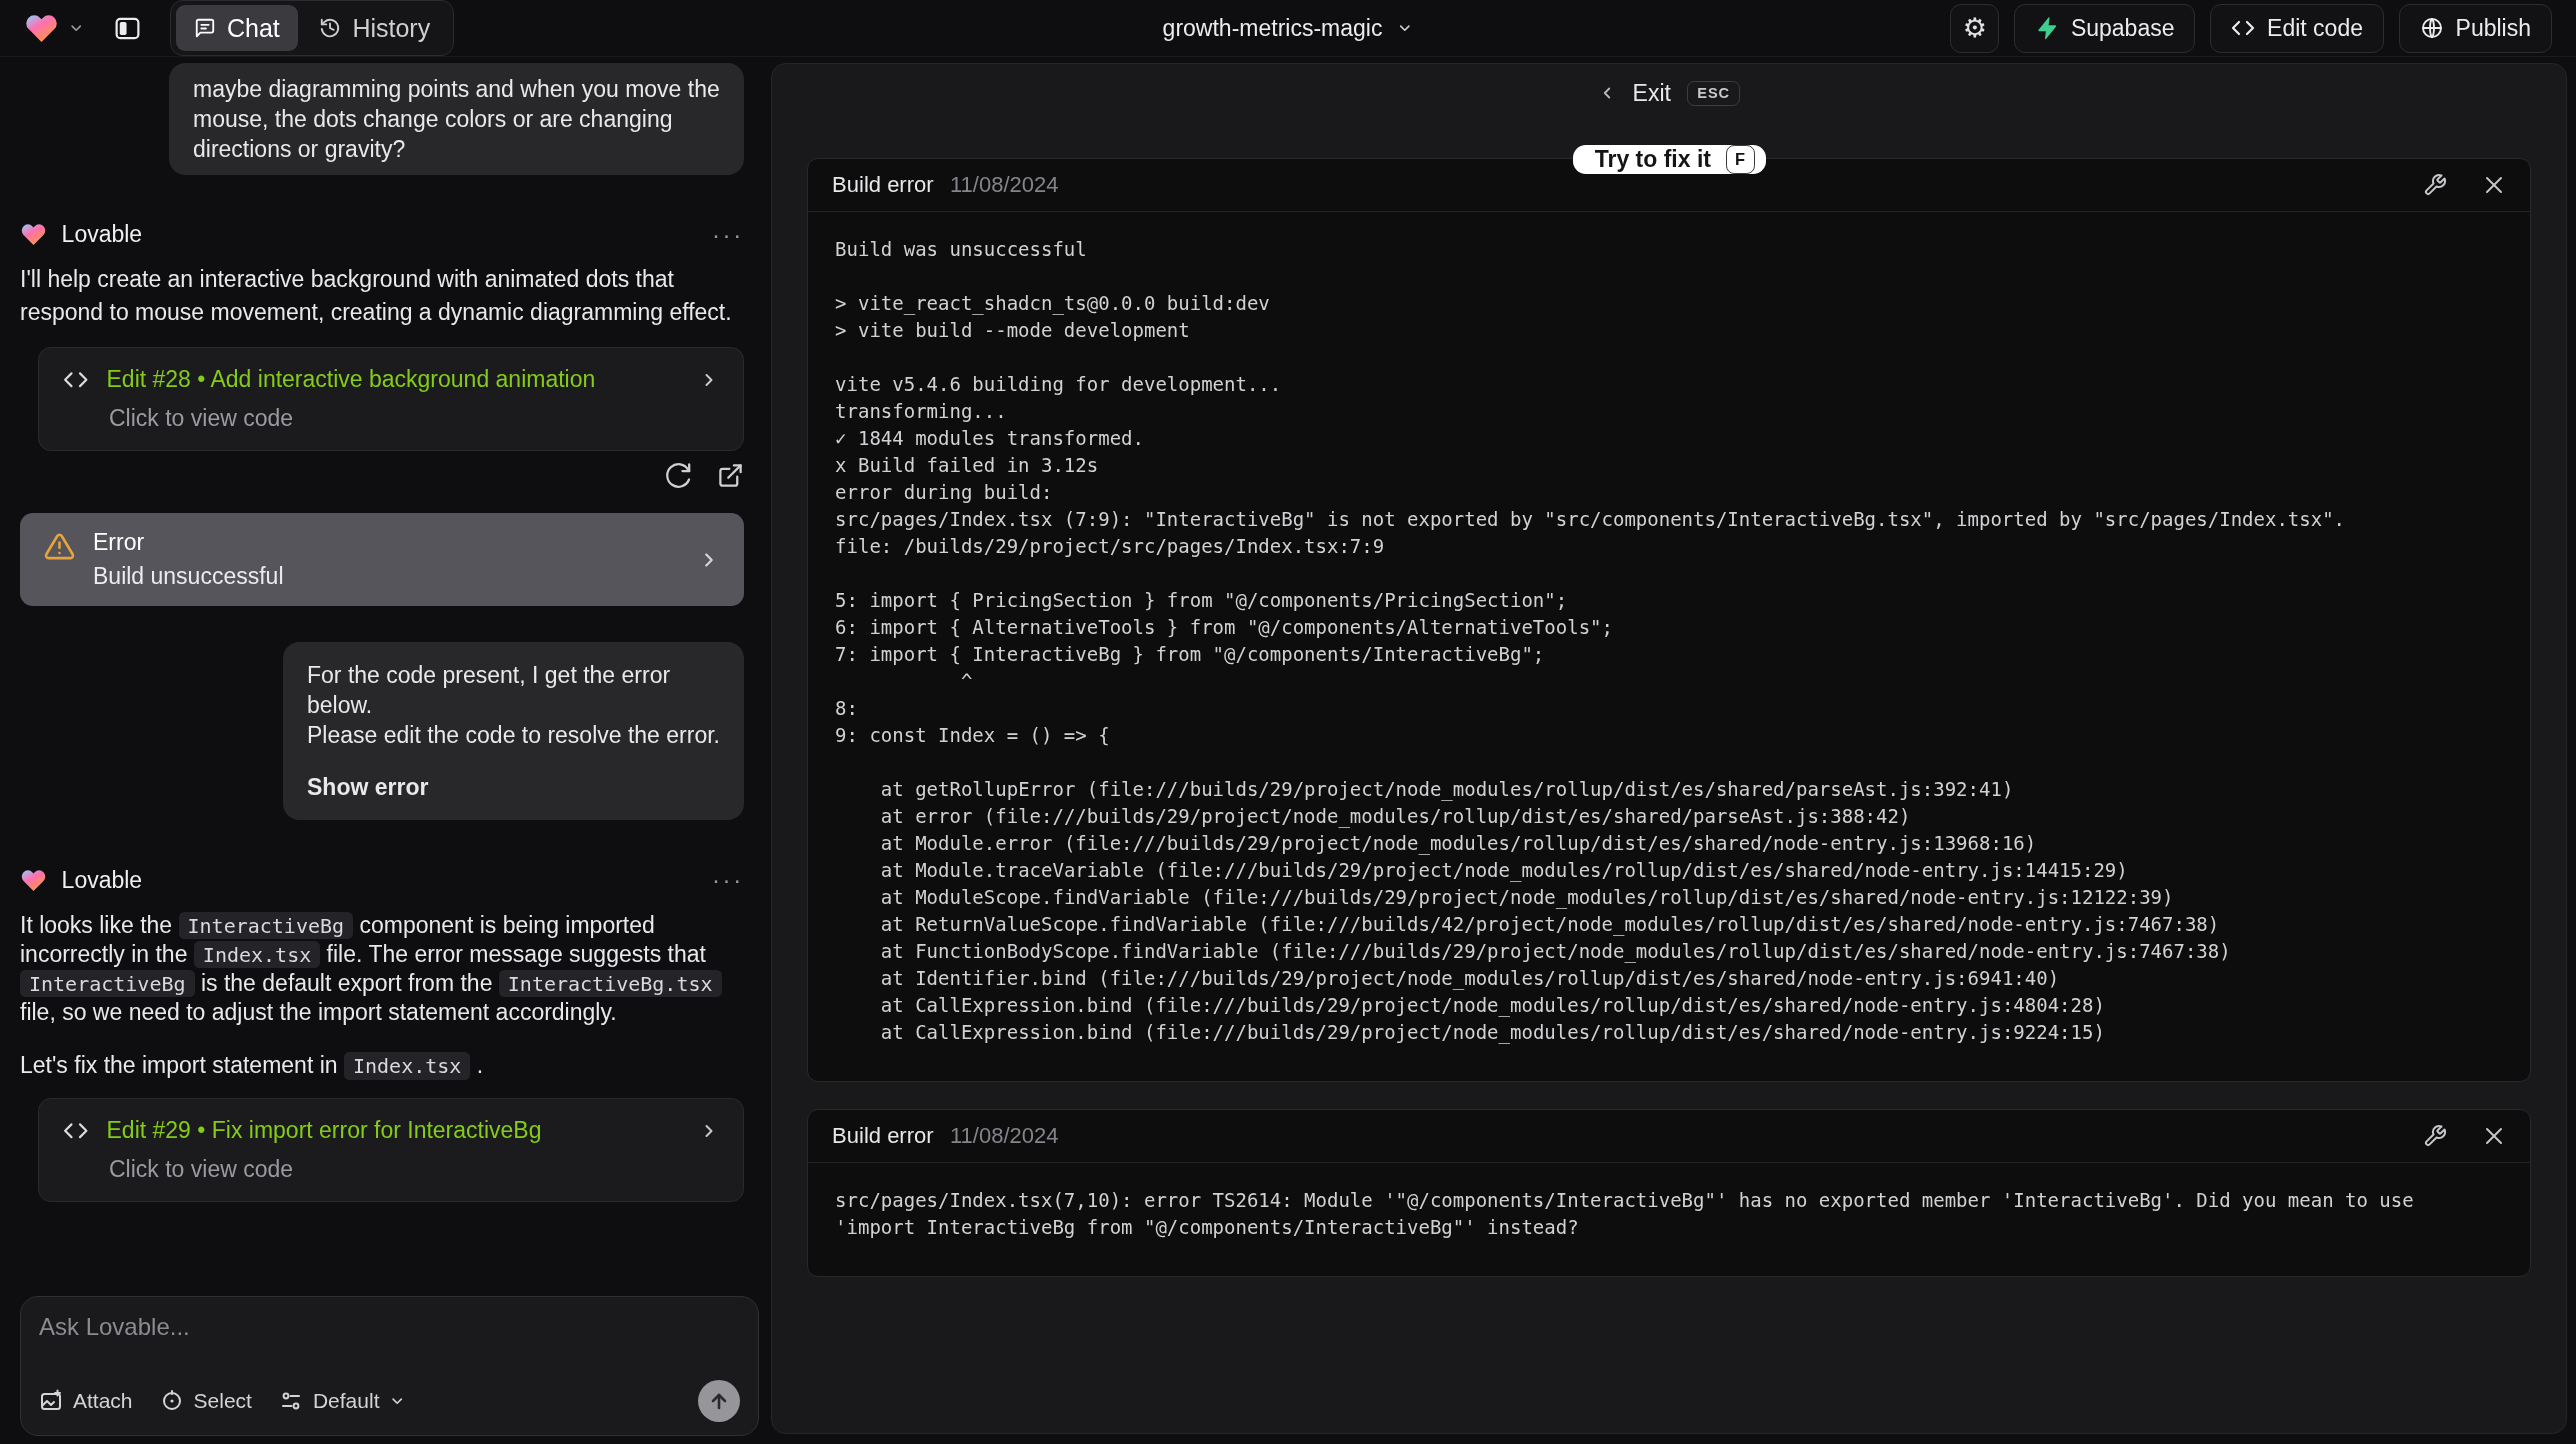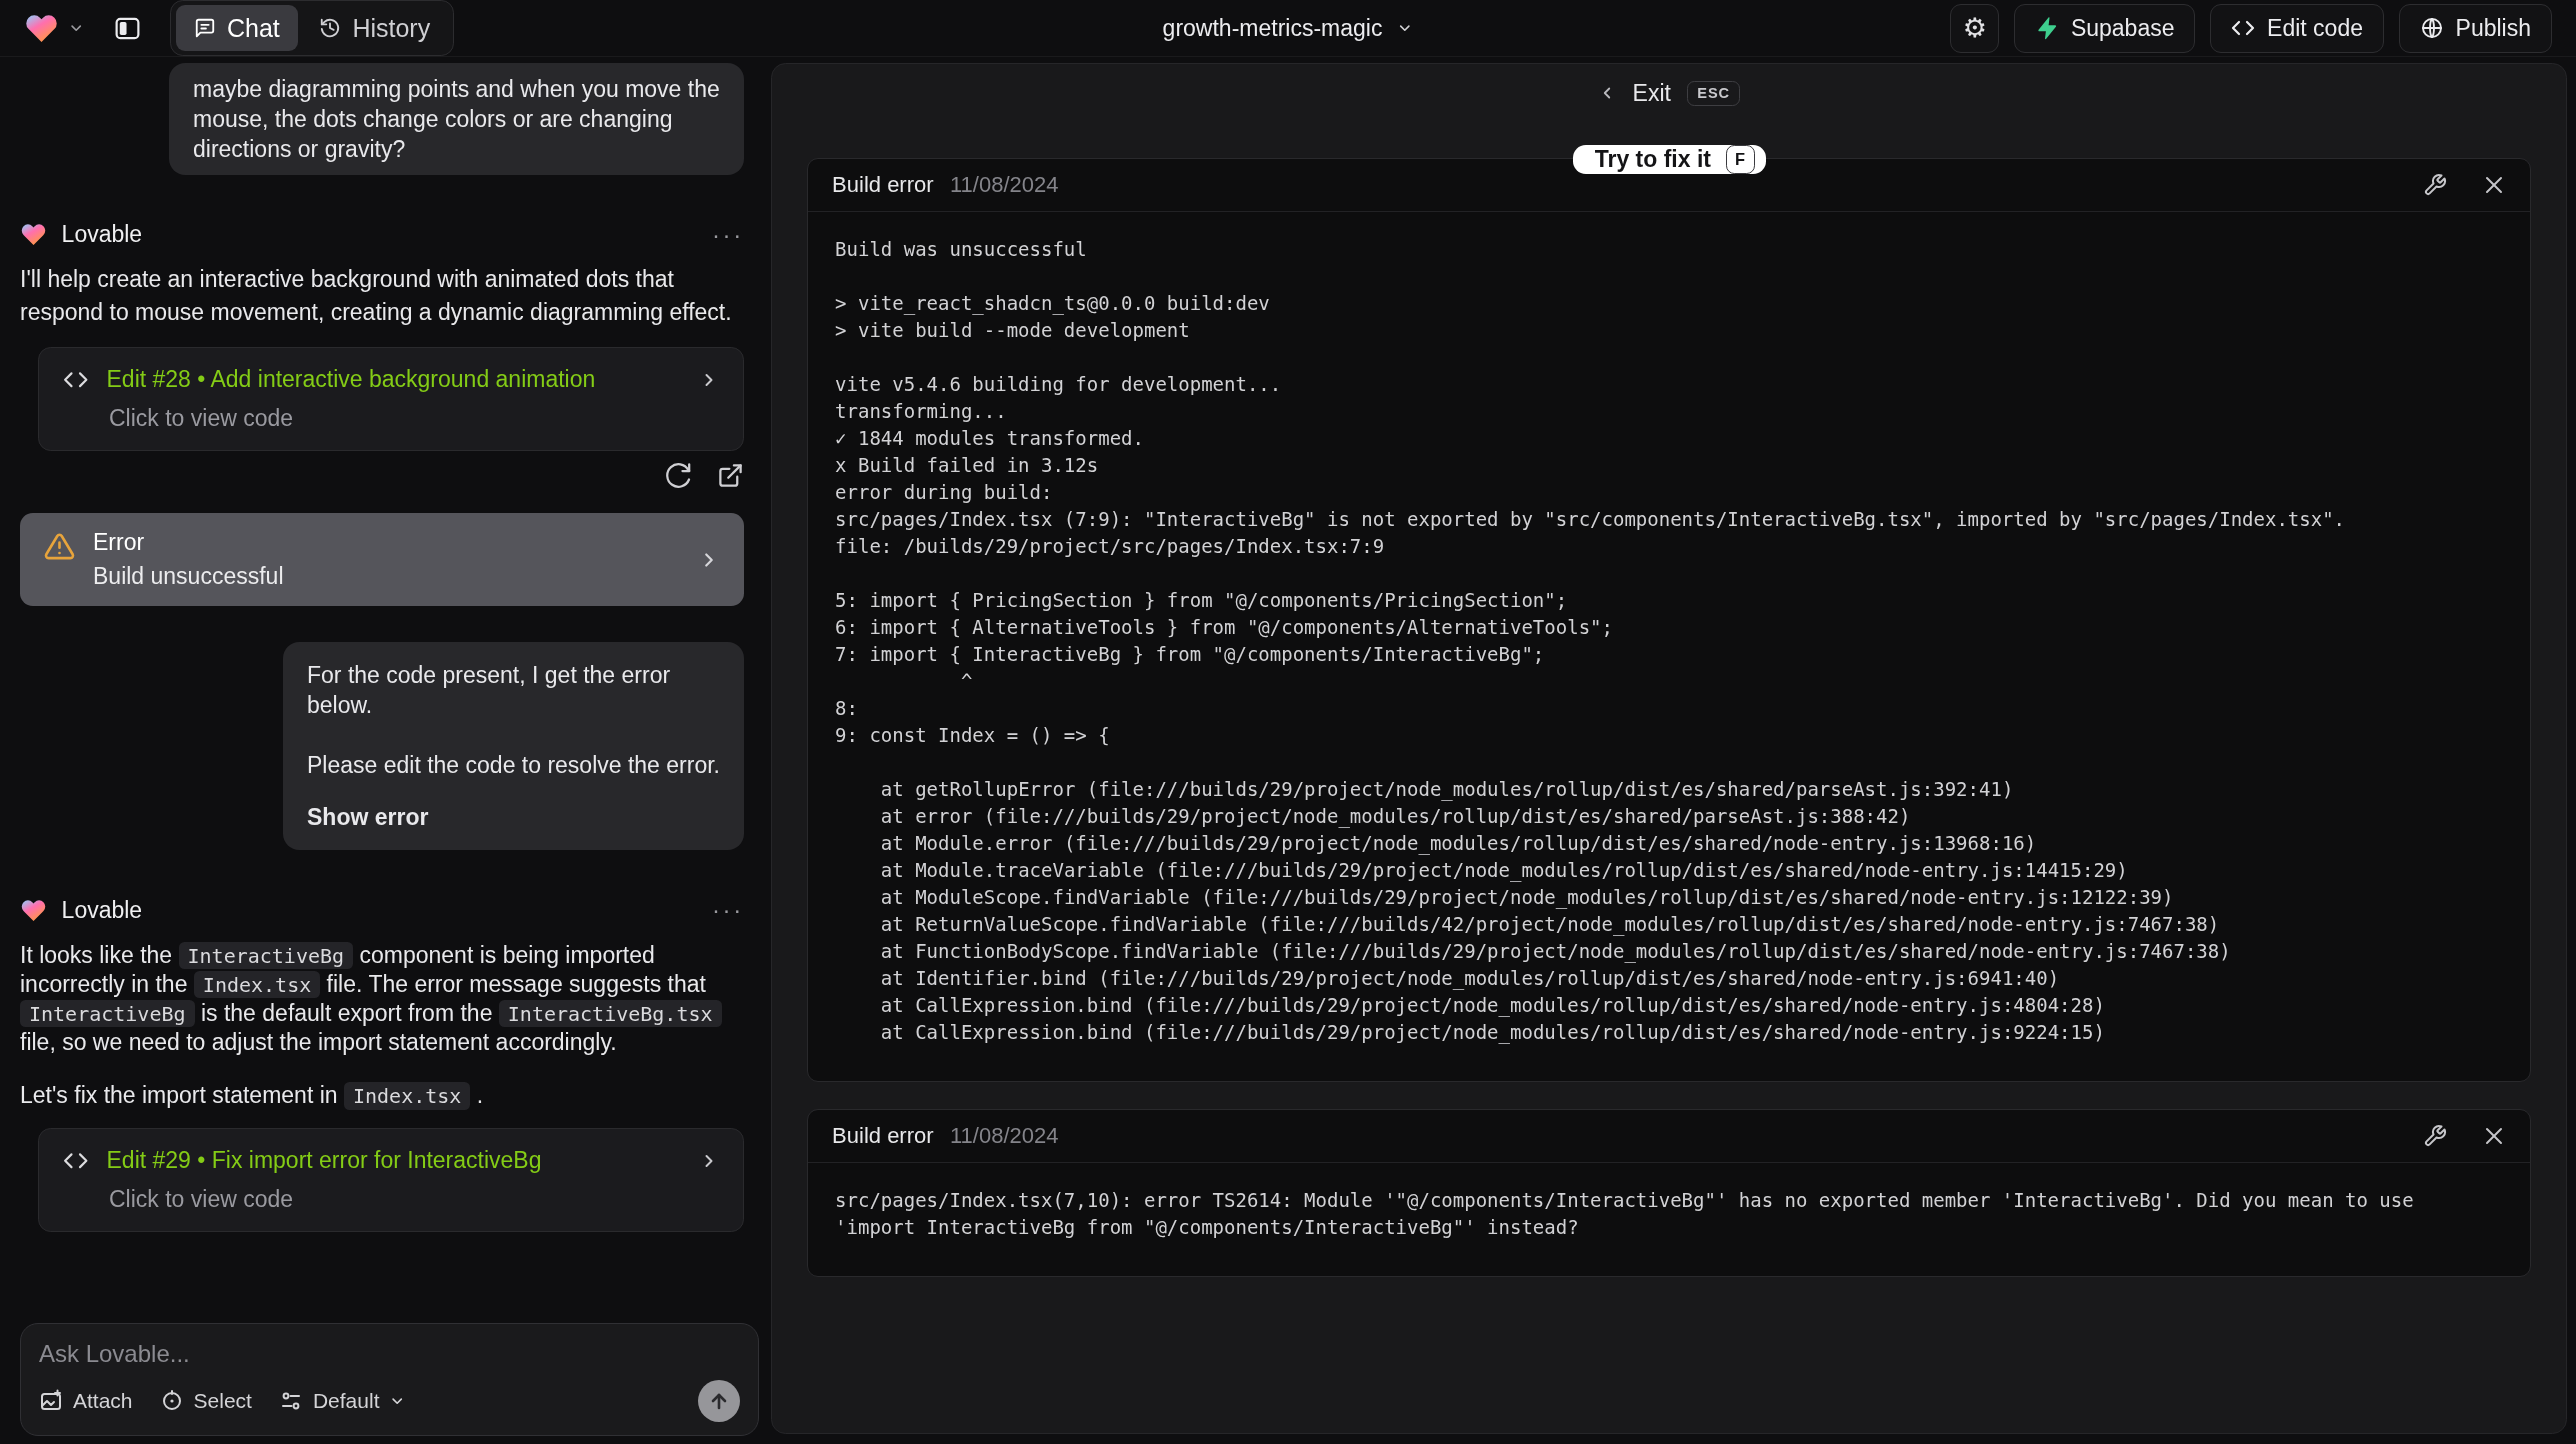--- a/index.html
+++ b/index.html
@@ -43,26 +43,26 @@
   .ecard-row .chev { margin-left:auto; color:#c9c9cd; }
   .ecard-sub { margin:12px 0 0 46px; color:#9a9aa0; }
   .icon-row { display:flex; justify-content:flex-end; gap:25.5px; margin-top:11px; color:#cfcfd3; }
   .err-card { display:flex; align-items:flex-start; margin-top:24px; background:#55555b;
     border-radius:12.8px; padding:16.4px 24px; }
   .err-txt .t { color:#ffffff; }
   .err-txt .s { color:#ececee; margin-top:6.4px; }
   .err-card .chev { margin-left:auto; align-self:center; color:#d6d6da; }
   .warn { color:#e7a43c; margin-right:18px; margin-top:1.8px; }
   .bubble.u2 { margin:36px 0 0 auto; max-width:461px; padding:18px 24px; }
-  .u2-l2 { margin-top:30px; }
+  .u2-l2 { }
   .u2-act { margin-top:22px; font-weight:700; }
   .icode { font-family:"DejaVu Sans Mono", monospace; font-size:20px; background:#242428;
     border-radius:5.5px; padding:1.8px 9px; color:#dadadd; }
 
-  .composer { position:absolute; left:20px; right:5px; bottom:9px; height:113px;
+  .composer { position:absolute; left:20px; right:5px; bottom:9px; height:140px;
     background:#1a1a1c; border:0.9px solid #303034; border-radius:18px;
     padding:16.4px 18px 12.8px; display:flex; flex-direction:column; }
   .ph { color:#8b8b91; font-size:24px; }
   .comp-row { margin-top:auto; display:flex; align-items:center; gap:27px; color:#d4d4d7; font-size:21px; }
   .comp-item { display:flex; align-items:center; gap:10px; }
   .send { margin-left:auto; width:42px; height:42px; border-radius:50%; background:#96969a;
     display:flex; align-items:center; justify-content:center; color:#2a2a2d; }
 
   
   .workspace { position:relative; flex:1; margin:5.5px 9px 11px 7.3px; background:#19191b;

